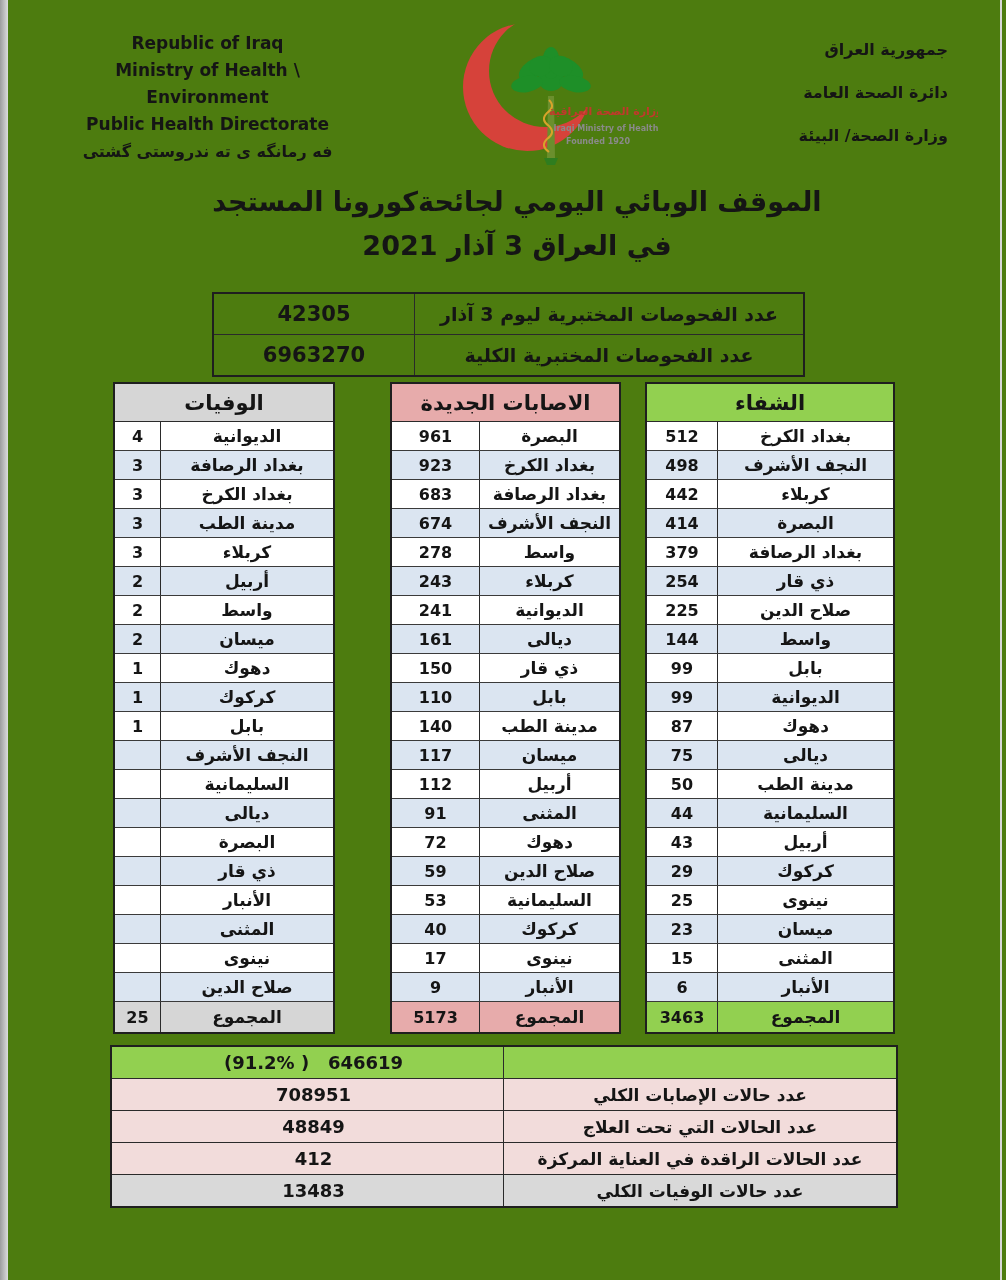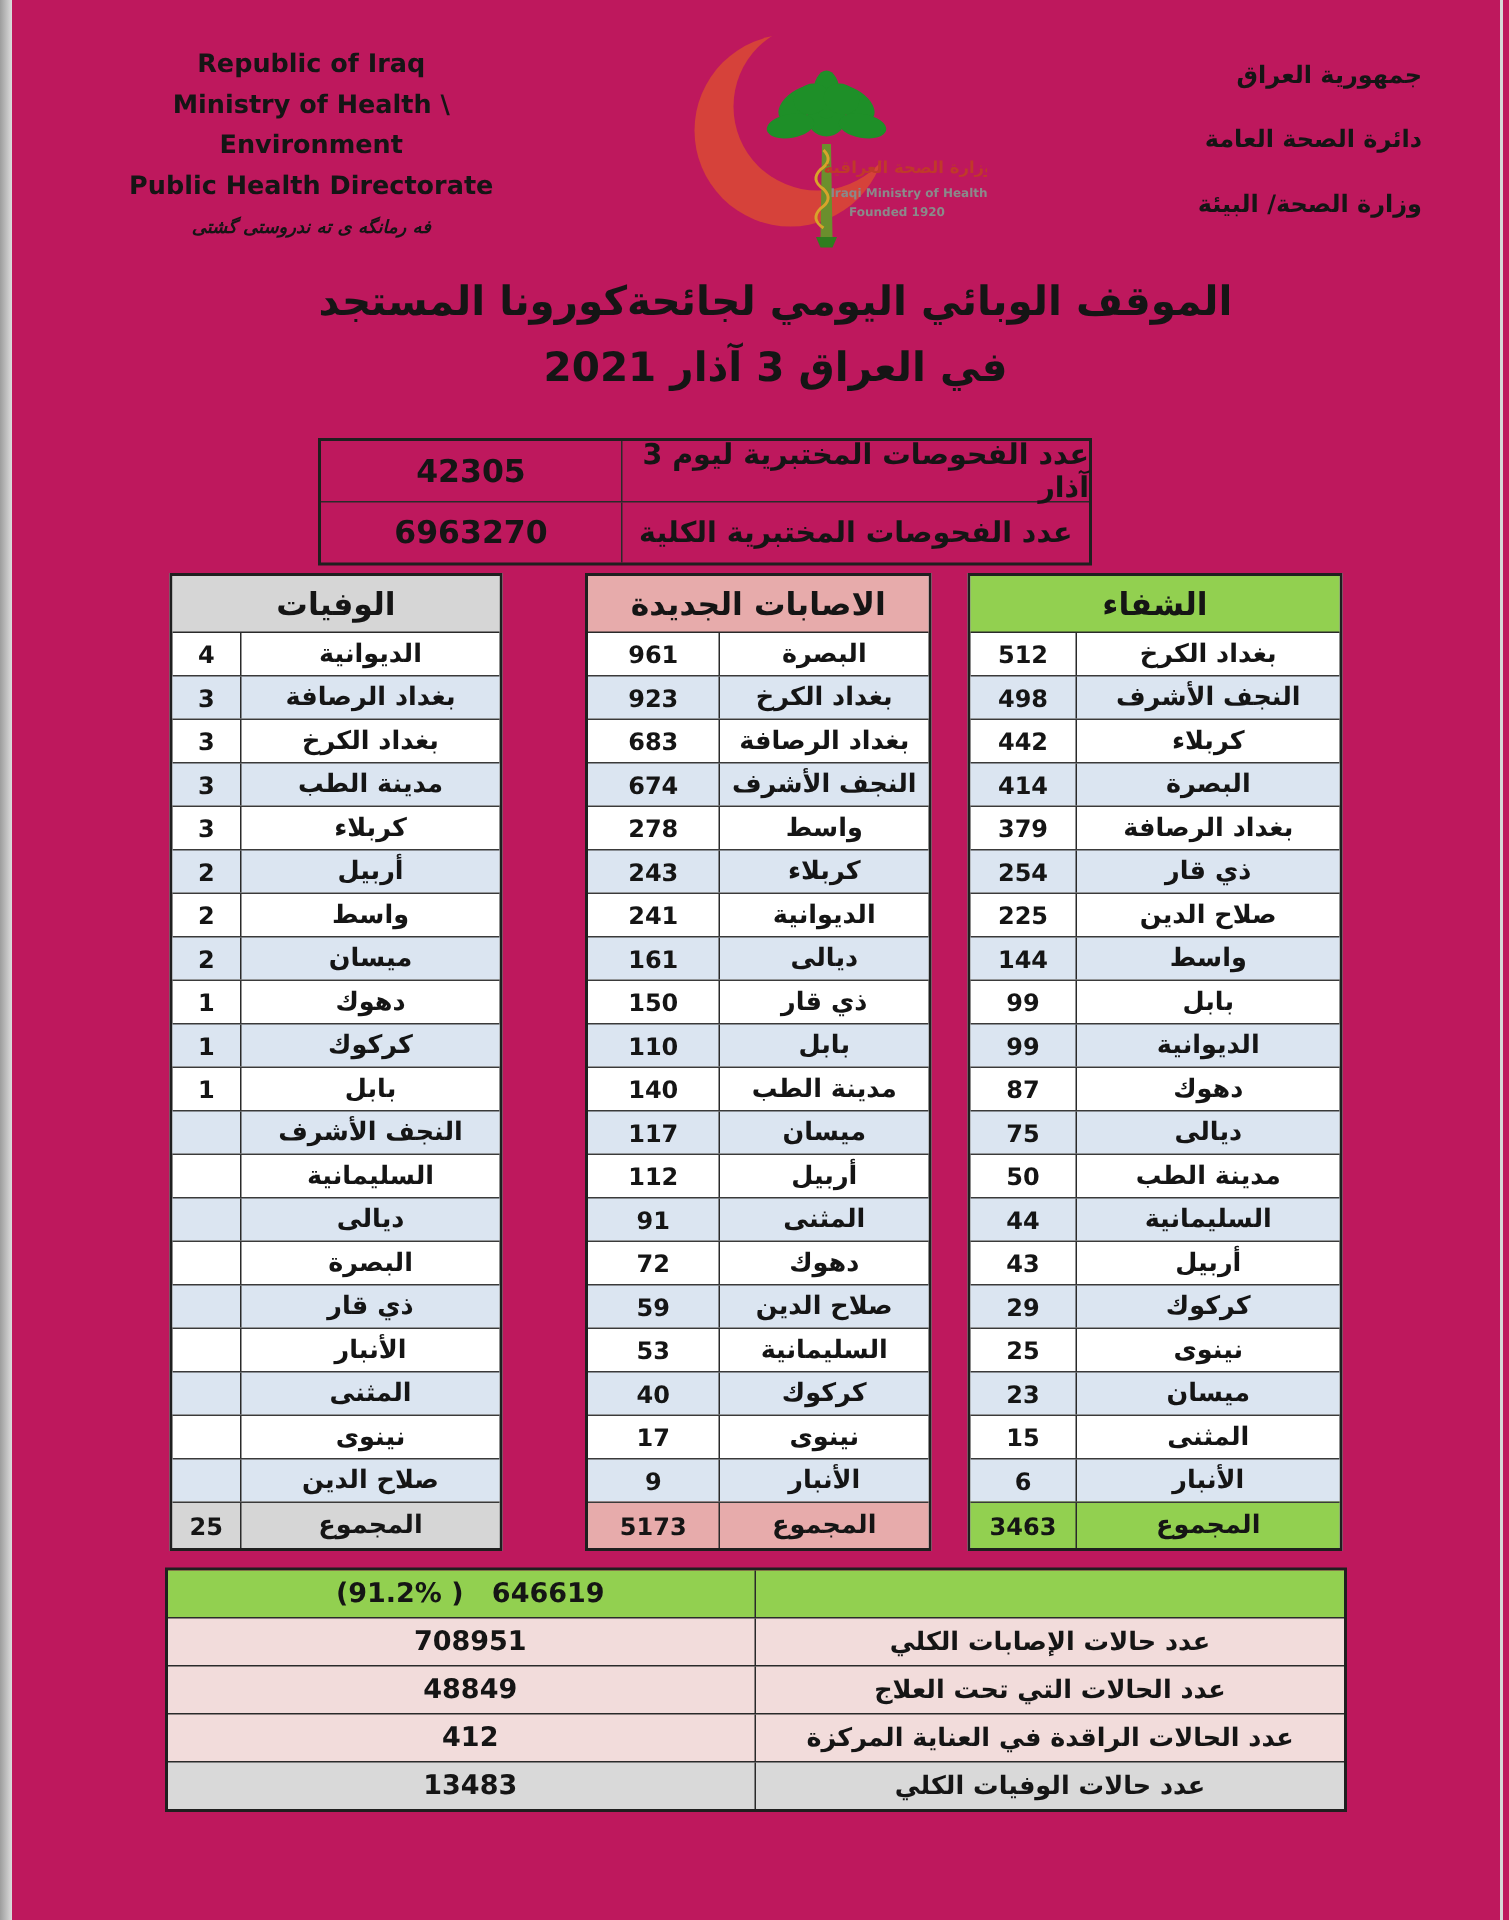--- a/index.html
+++ b/index.html
@@ -4,50 +4,50 @@
 <style>
   html,body{margin:0;padding:0;}
   body{
     width:1006px;height:1280px;
     background:#f4f4f4;
     font-family:"DejaVu Sans","Liberation Sans",sans-serif;
     -webkit-font-smoothing:antialiased;
   }
   .page{
     position:relative;width:1006px;height:1280px;
-    background:#be185d;overflow:hidden;color:#151515;
+    background:#4d7c0f;overflow:hidden;color:#151515;
   }
   
   .edge-left{position:absolute;left:0;top:0;width:8px;height:1280px;
     background:linear-gradient(90deg,#9d9d9d,#dcdcdc);}
   .edge-right{position:absolute;right:4px;top:0;width:2px;height:1280px;background:#d7d7d7;}
 
   
   .hdr-en{
     position:absolute;left:55px;top:30px;width:305px;
     text-align:center;font-weight:bold;font-size:17px;line-height:27px;
   }
-  .hdr-en .ku{font-size:12px;font-style:italic;}
+  .hdr-en .ku{font-size:16px;}
   .hdr-ar{
     position:absolute;left:758px;top:28px;width:180px;
     direction:rtl;text-align:right;font-weight:bold;font-size:16px;line-height:43px;
     padding-left:10px;
   }
   .logo-wrap{position:absolute;left:448px;top:8px;width:210px;height:160px;}
 
   
   .title{
     position:absolute;left:0;top:180px;width:1006px;
     text-align:center;font-weight:bold;font-size:27px;line-height:44px;
     direction:rtl;transform:translateX(14px);
   }
 
   
   .tests{
-    position:absolute;left:212px;top:292px;width:516px;
+    position:absolute;left:212px;top:292px;width:593px;
     border:2px solid #1f1f1f;box-sizing:border-box;
   }
   .tests-row{display:flex;height:40px;}
   .tests-row + .tests-row{border-top:1.5px solid #2a2a2a;}
   .tests-val{
     width:200px;display:flex;align-items:center;justify-content:center;
     font-weight:bold;font-size:21px;border-right:1.5px solid #2a2a2a;
   }
   .tests-label{
     flex:1;display:flex;align-items:center;justify-content:center;

